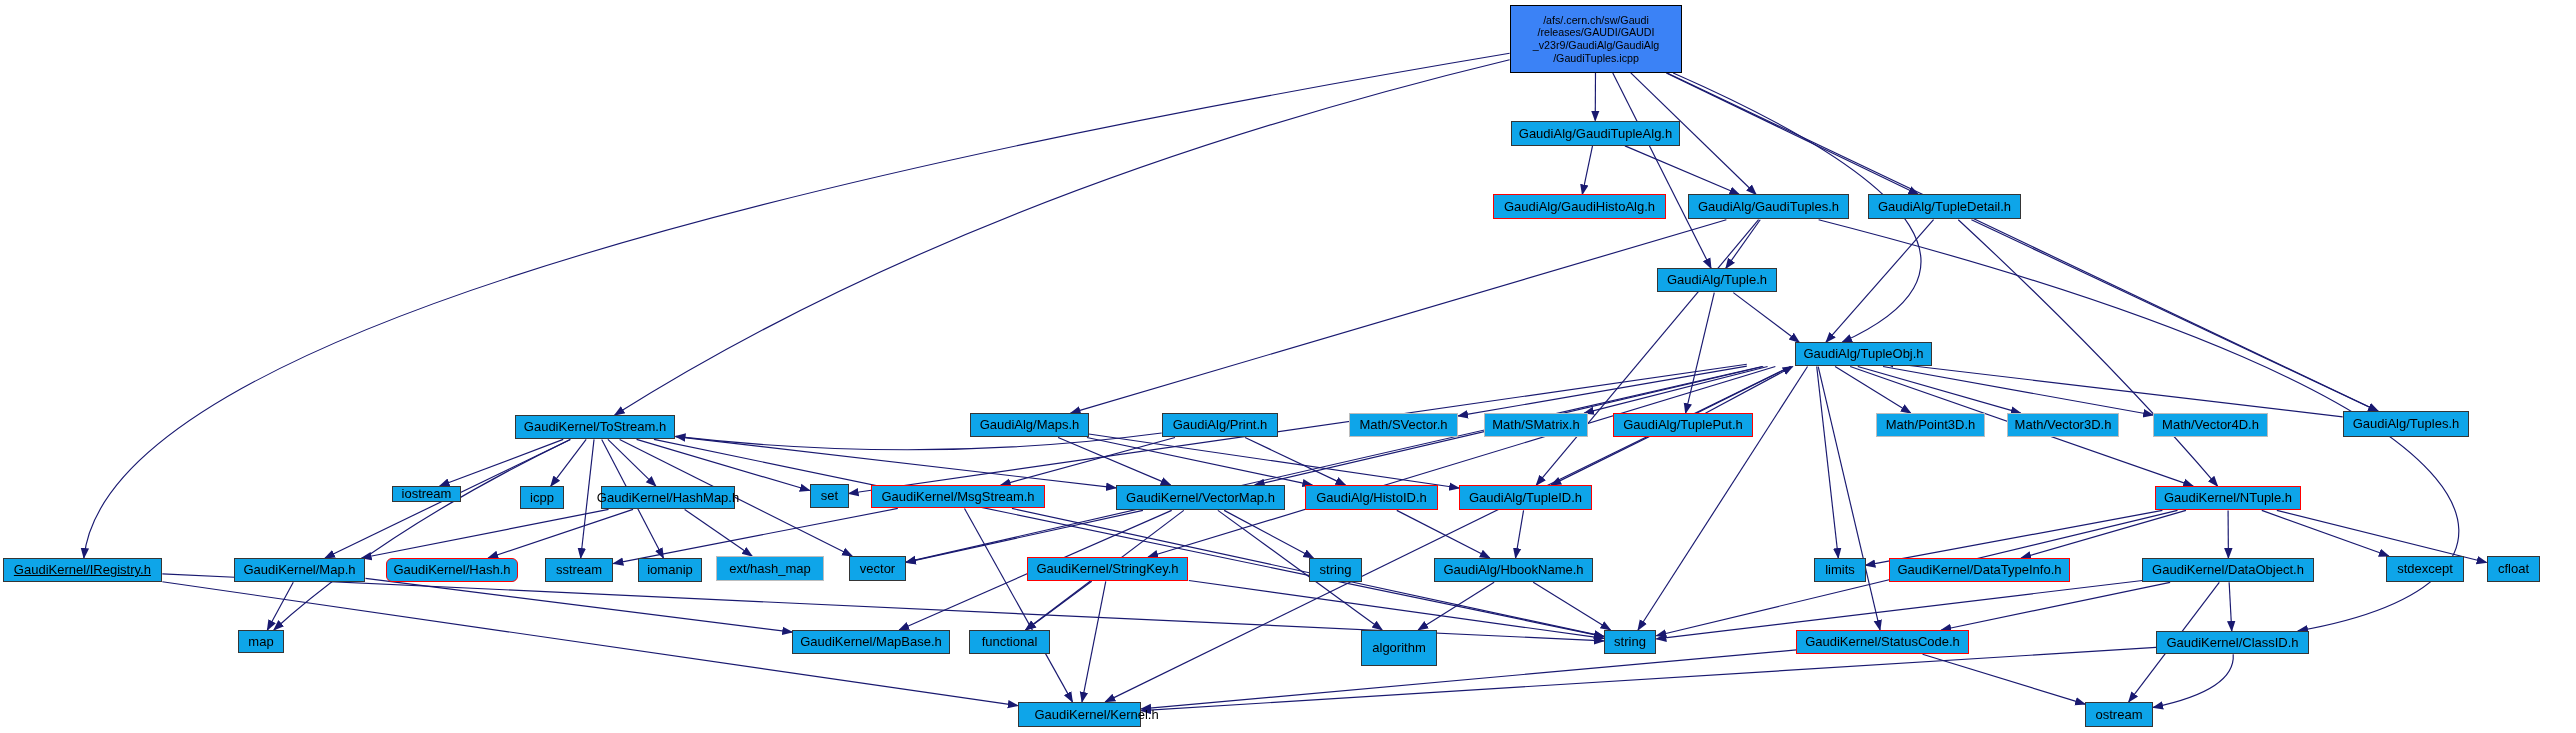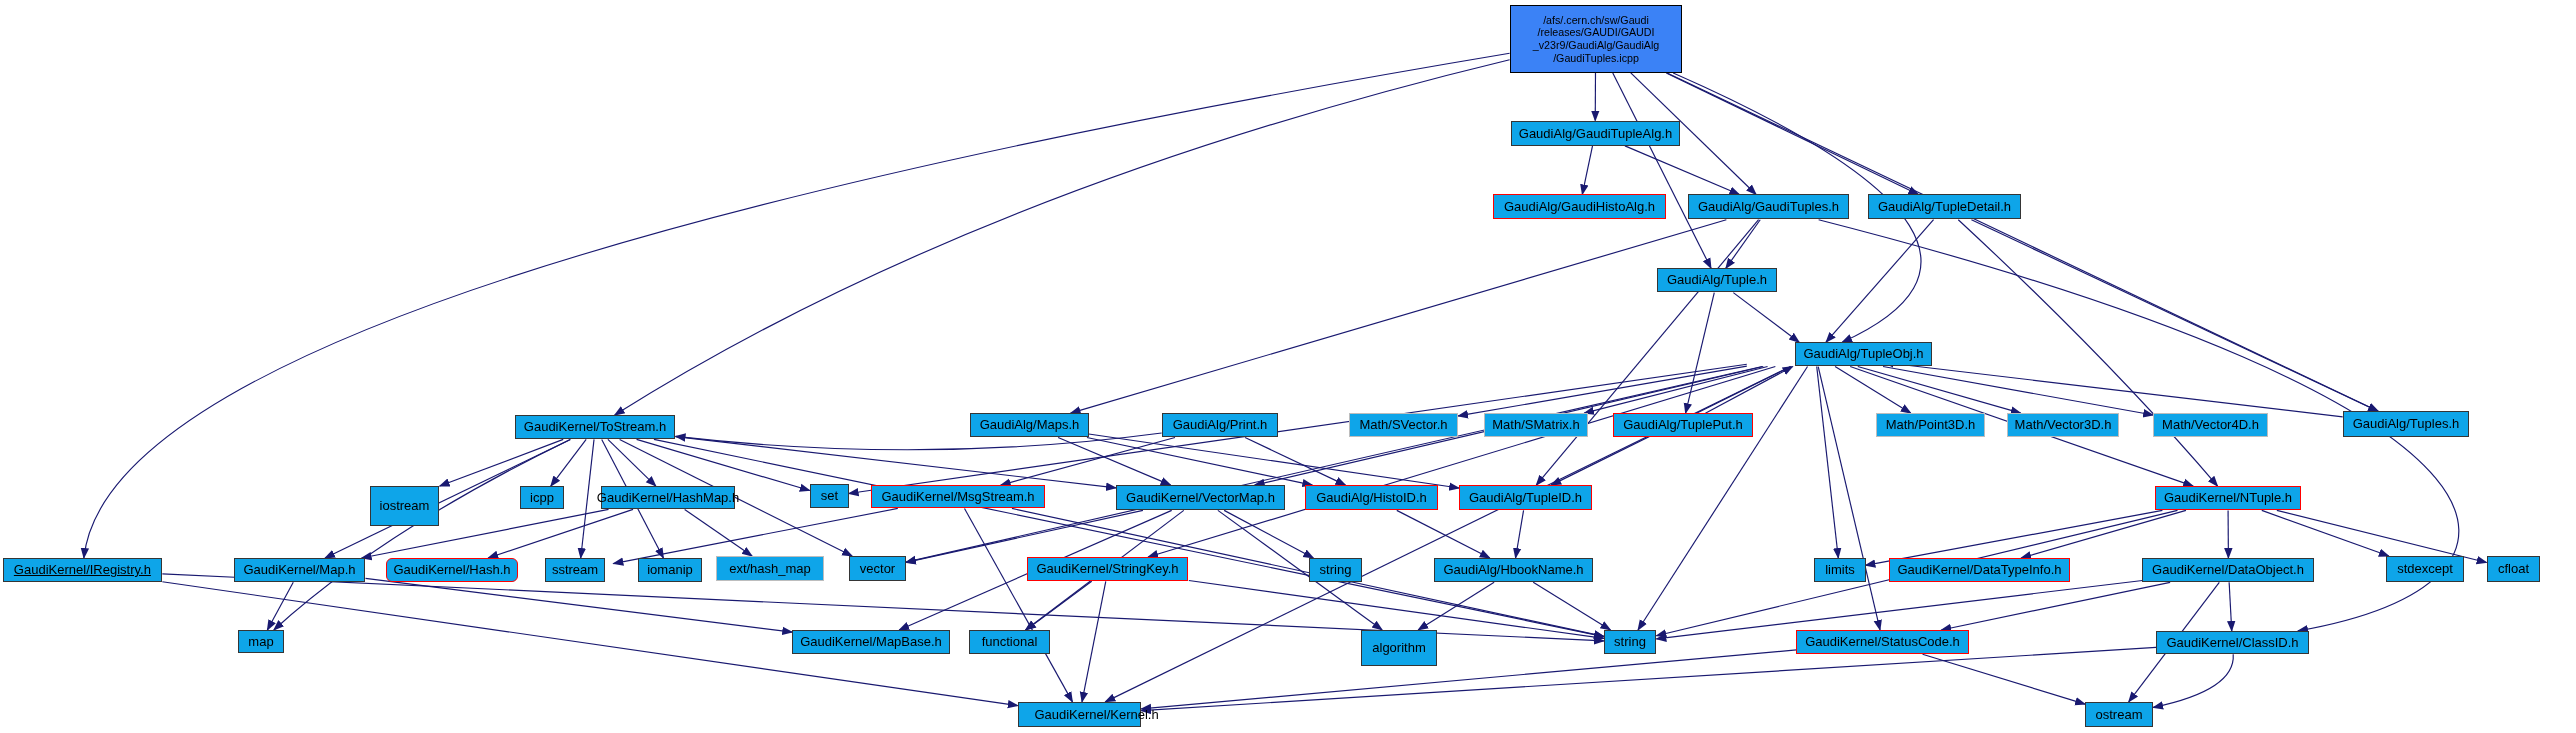--- a/index.html
+++ b/index.html
@@ -134,33 +134,33 @@
       <div class="node " title="GaudiKernel/ToStream.h" style="left: 515px; top: 415px; width: 160px; height: 24px;">GaudiKernel/ToStream.h</div>
       <div class="node " title="GaudiAlg/Maps.h" style="left: 970px; top: 413px; width: 119px; height: 24px;">GaudiAlg/Maps.h</div>
       <div class="node " title="GaudiAlg/Print.h" style="left: 1162px; top: 413px; width: 116px; height: 24px;">GaudiAlg/Print.h</div>
       <div class="node ext" title="Math/SVector.h" style="left: 1349px; top: 413px; width: 109px; height: 24px;">Math/SVector.h</div>
       <div class="node ext" title="Math/SMatrix.h" style="left: 1484px; top: 413px; width: 104px; height: 24px;">Math/SMatrix.h</div>
       <div class="node red" title="GaudiAlg/TuplePut.h" style="left: 1613px; top: 413px; width: 140px; height: 24px;">GaudiAlg/TuplePut.h</div>
       <div class="node ext" title="Math/Point3D.h" style="left: 1876px; top: 413px; width: 109px; height: 24px;">Math/Point3D.h</div>
       <div class="node ext" title="Math/Vector3D.h" style="left: 2007px; top: 413px; width: 112px; height: 24px;">Math/Vector3D.h</div>
       <div class="node ext" title="Math/Vector4D.h" style="left: 2153px; top: 413px; width: 115px; height: 24px;">Math/Vector4D.h</div>
       <div class="node " title="GaudiAlg/Tuples.h" style="left: 2343px; top: 411px; width: 126px; height: 26px;">GaudiAlg/Tuples.h</div>
-      <div class="node " title="iostream" style="left: 370px; top: 486px; width: 69px; height: 40px;">iostream</div>
+      <div class="node " title="iostream" style="left: 392px; top: 486px; width: 69px; height: 16px;">iostream</div>
       <div class="node " title="list" style="left: 520px; top: 486px; width: 44px; height: 23px;">icpp</div>
       <div class="node " title="GaudiKernel/HashMap.h" style="left: 601px; top: 486px; width: 134px; height: 23px;">GaudiKernel/HashMap.h</div>
       <div class="node " title="set" style="left: 810px; top: 484px; width: 39px; height: 24px;">set</div>
       <div class="node red" title="GaudiKernel/MsgStream.h" style="left: 871px; top: 485px; width: 174px; height: 23px;">GaudiKernel/MsgStream.h</div>
       <div class="node " title="GaudiKernel/VectorMap.h" style="left: 1116px; top: 485px; width: 169px; height: 25px;">GaudiKernel/VectorMap.h</div>
       <div class="node red" title="GaudiAlg/HistoID.h" style="left: 1305px; top: 485px; width: 133px; height: 25px;">GaudiAlg/HistoID.h</div>
       <div class="node red" title="GaudiAlg/TupleID.h" style="left: 1459px; top: 485px; width: 133px; height: 25px;">GaudiAlg/TupleID.h</div>
       <div class="node red" title="GaudiKernel/NTuple.h" style="left: 2155px; top: 486px; width: 146px; height: 24px;">GaudiKernel/NTuple.h</div>
       <div class="node " title="GaudiKernel/IRegistry.h" style="left: 2.9px; top: 558px; width: 159px; height: 24px; text-decoration: underline;">GaudiKernel/IRegistry.h</div>
       <div class="node " title="GaudiKernel/Map.h" style="left: 234px; top: 558px; width: 131px; height: 24px;">GaudiKernel/Map.h</div>
       <div class="node red" title="GaudiKernel/Hash.h" style="left: 386px; top: 558px; width: 132px; height: 24px; border-radius: 6px;">GaudiKernel/Hash.h</div>
-      <div class="node " title="sstream" style="left: 545px; top: 558px; width: 60px; height: 24px;">sstream</div>
+      <div class="node " title="sstream" style="left: 545px; top: 558px; width: 68px; height: 24px;">sstream</div>
       <div class="node " title="iomanip" style="left: 638px; top: 558px; width: 64px; height: 24px;">iomanip</div>
       <div class="node ext" title="ext/hash_map" style="left: 716px; top: 556px; width: 108px; height: 25px;">ext/hash_map</div>
       <div class="node " title="vector" style="left: 849px; top: 556px; width: 57px; height: 25px;">vector</div>
       <div class="node red" title="GaudiKernel/StringKey.h" style="left: 1027px; top: 557px; width: 161px; height: 24px;">GaudiKernel/StringKey.h</div>
       <div class="node " title="utility" style="left: 1309px; top: 558px; width: 53px; height: 24px;">string</div>
       <div class="node " title="GaudiAlg/HbookName.h" style="left: 1434px; top: 558px; width: 159px; height: 24px;">GaudiAlg/HbookName.h</div>
       <div class="node " title="limits" style="left: 1814px; top: 558px; width: 52px; height: 24px;">limits</div>
       <div class="node red" title="GaudiKernel/DataTypeInfo.h" style="left: 1889px; top: 558px; width: 181px; height: 24px;">GaudiKernel/DataTypeInfo.h</div>
       <div class="node " title="GaudiKernel/DataObject.h" style="left: 2142px; top: 558px; width: 172px; height: 24px;">GaudiKernel/DataObject.h</div>
       <div class="node " title="stdexcept" style="left: 2386px; top: 556px; width: 78px; height: 26px;">stdexcept</div>

